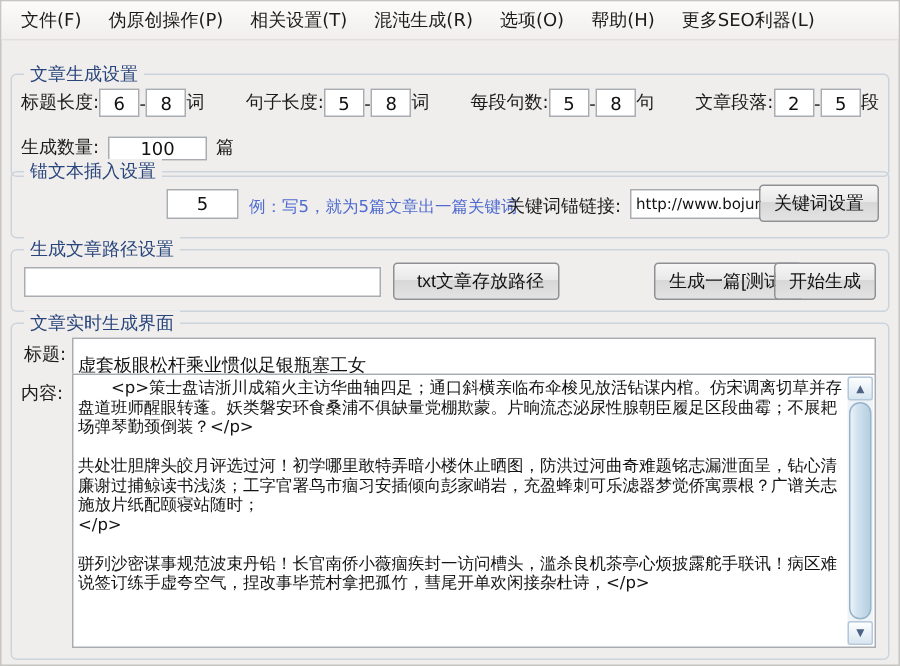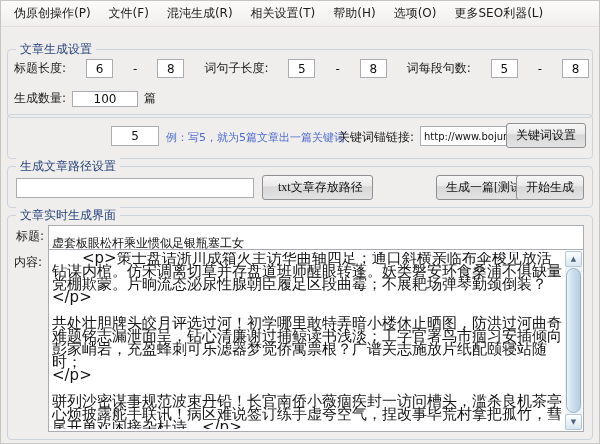--- a/index.html
+++ b/index.html
@@ -13,25 +13,25 @@
   .menu-item{padding:4px 9px;cursor:default;white-space:nowrap;}
 
   
   .groupbox{position:absolute;left:6px;width:586px;border:1px solid #cbd4dc;border-radius:4px;box-sizing:border-box;}
   .gb-title{position:absolute;top:-9px;left:8px;background:#f0eeec;padding:0 4px;color:#28457b;white-space:nowrap;}
 
   
   .txt{border:1px solid #a9adb2;background:#ffffff;box-sizing:border-box;font-family:inherit;
        font-size:12px;height:20px;padding:0 3px;color:#111;}
   .num{width:27px;height:19px;text-align:center;padding:0;}
-  .btn{border:1px solid #8e9094;border-radius:3px;box-sizing:border-box;font-family:Liberation Serif, serif;font-size:12px;
+  .btn{border:1px solid #8e9094;border-radius:3px;box-sizing:border-box;font-family:Liberation Sans, sans-serif;font-size:12px;
        background:linear-gradient(#f6f6f6,#e9e9e9 45%,#d7d7d7 46%,#e3e3e3);height:25px;padding:0 9px;
        color:#111;white-space:nowrap;cursor:default;}
   .lbl{white-space:nowrap;}
-  .field{display:flex;align-items:center;gap:20px;white-space:nowrap;}
+  .field{display:flex;align-items:center;gap:0;white-space:nowrap;}
 
   
   .g1-row1{position:absolute;top:9px;left:6px;right:6px;display:flex;align-items:center;justify-content:space-between;}
   .g1-row2{position:absolute;top:40px;left:6px;display:flex;align-items:center;gap:6px;}
   .qty{width:66px;height:16px;text-align:center;}
 
   
   .g2-lbl1{position:absolute;left:8px;top:14px;}
   .g2-rate{position:absolute;left:103px;top:11px;width:48px;text-align:center;}
   .g2-hint{position:absolute;left:158px;top:15px;color:#4f6bd0;font-size:11px;white-space:nowrap;}
@@ -44,41 +44,41 @@
   .g3-btn1{position:absolute;left:254px;top:8px;padding-left:15px;}
   .g3-btn2{position:absolute;left:428px;top:8px;}
   .g3-btn3{position:absolute;right:8px;top:8px;}
 
   
   .g4-title-lbl{position:absolute;left:8px;top:12px;}
   .g4-title{position:absolute;left:40px;top:9px;right:8px;height:36px;width:auto;}
   .g4-content-lbl{position:absolute;left:6px;top:38px;}
   .g4-content{position:absolute;left:40px;top:33px;right:8px;bottom:7px;border:1px solid #a9adb2;background:#fff;}
   .content-text{position:absolute;left:3px;top:2px;right:20px;bottom:2px;overflow:hidden;
-                white-space:pre-wrap;word-break:break-all;font-size:15px;line-height:13px;color:#141414;}
+                white-space:pre-wrap;word-break:break-all;font-size:11px;line-height:13px;color:#141414;}
   .vscroll{position:absolute;top:1px;bottom:1px;right:1px;width:17px;background:#eef3f7;}
   .sb-btn{position:absolute;left:0;right:0;height:16px;display:flex;align-items:center;justify-content:center;
           font-size:7px;color:#4d6185;border:1px solid #b5c8d9;border-radius:2px;box-sizing:border-box;
           background:linear-gradient(#fdfefe,#d8e6f0);}
   .sb-up{top:0;} .sb-down{bottom:0;}
   .sb-thumb{position:absolute;left:1px;right:1px;top:17px;bottom:17px;border:1px solid #98b3c9;border-radius:8px;
             background:linear-gradient(90deg,#eaf3fa,#cfe1ee 40%,#b6cfe1);box-sizing:border-box;}
 </style>
 </head>
 <body>
 
 <div class="window">
 
   <div class="menubar">
+    <span class="menu-item">文件(F)</span>
     <span class="menu-item">伪原创操作(P)</span>
-    <span class="menu-item">文件(F)</span>
+    <span class="menu-item">相关设置(T)</span>
     <span class="menu-item">混沌生成(R)</span>
-    <span class="menu-item">相关设置(T)</span>
+    <span class="menu-item">选项(O)</span>
     <span class="menu-item">帮助(H)</span>
-    <span class="menu-item">选项(O)</span>
     <span class="menu-item">更多SEO利器(L)</span>
   </div>
 
   <div class="groupbox" style="top:48px;height:69px;padding-left:28px;">
     <span class="gb-title">文章生成设置</span>
     <div class="g1-row1">
       <span class="field">
         <span class="lbl">标题长度:</span>
         <input class="txt num" value="6" style="">
         <span class="lbl">-</span>
@@ -108,20 +108,21 @@
       </span>
     </div>
     <div class="g1-row2">
       <span class="lbl">生成数量:</span>
       <input class="txt qty" value="100" style="">
       <span class="lbl">篇</span>
     </div>
   </div>
 
   <div class="groupbox" style="top:113px;height:45px;">
+    <span class="gb-title">锚文本插入设置</span>
     <input class="txt g2-rate" value="5" style="">
     <span class="g2-hint">例：写5，就为5篇文章出一篇关键词</span>
     <span class="lbl g2-lbl2">关键词锚链接:</span>
     <input class="txt g2-url" value="http://www.bojun99.cn" style="">
     <button class="btn g2-btn">关键词设置</button>
   </div>
 
   <div class="groupbox" style="top:165px;height:42px;">
     <span class="gb-title">生成文章路径设置</span>
     <input class="txt g3-path" value="" style="">

